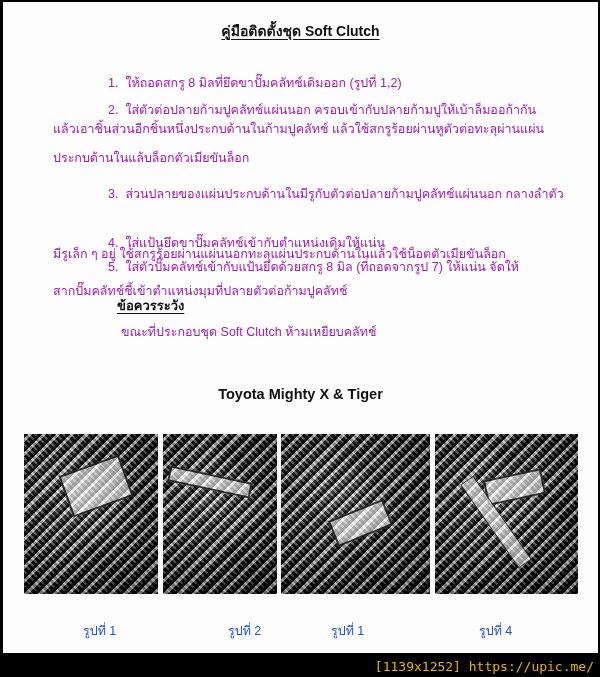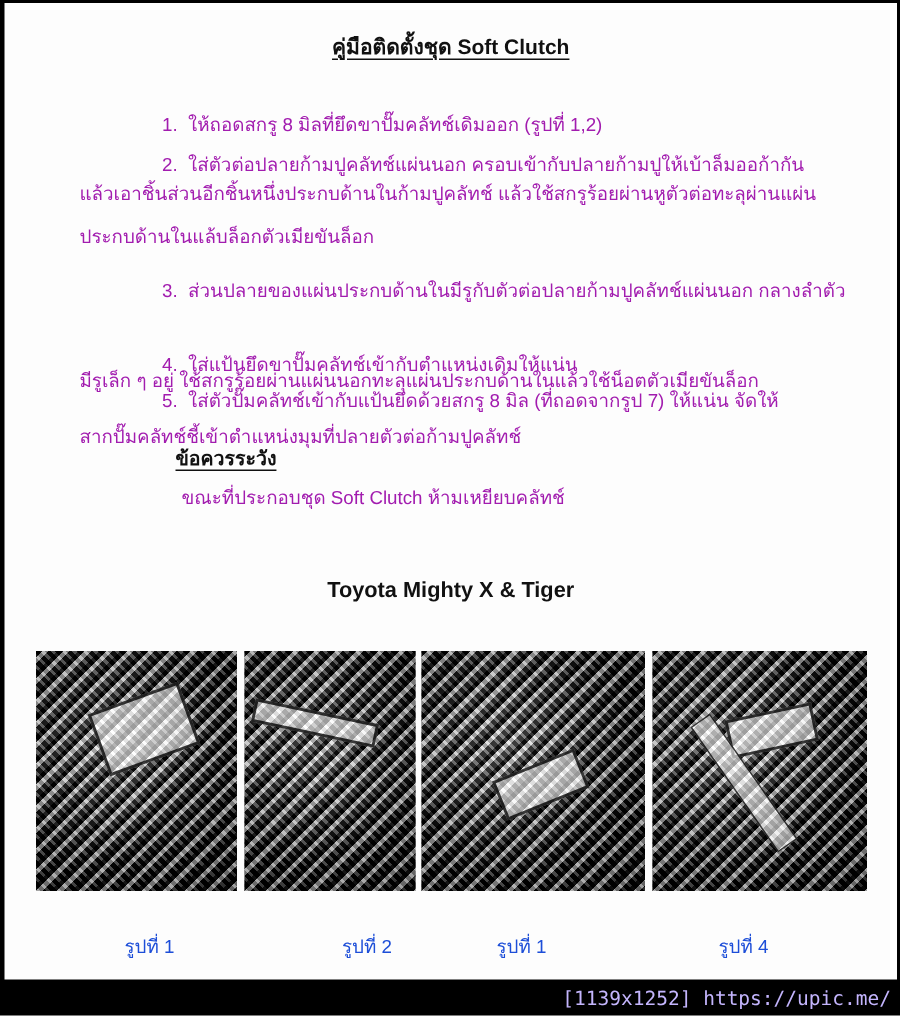--- a/index.html
+++ b/index.html
@@ -38,21 +38,21 @@
       filter: contrast(1.4);
     }
     .photo .shape {
       position: absolute; background: rgba(235,235,235,0.55);
       border: 2px solid rgba(20,20,20,0.7);
     }
     .caption {
       position: absolute; top: 619px; font-size: 12.5px; color: #1d4ed8;
     }
     .footer {
-      position: absolute; right: 6px; bottom: 3px; color: #c4b5fd;
+      position: absolute; right: 6px; bottom: 3px; color: #eab308;
       font-family: "DejaVu Sans Mono", monospace; font-size: 13px;
     }
   </style>
 </head>
 <body>
 
 <div class="page">
 
   <div class="title">
     <span>คู่มือติดตั้งชุด  Soft Clutch</span>

